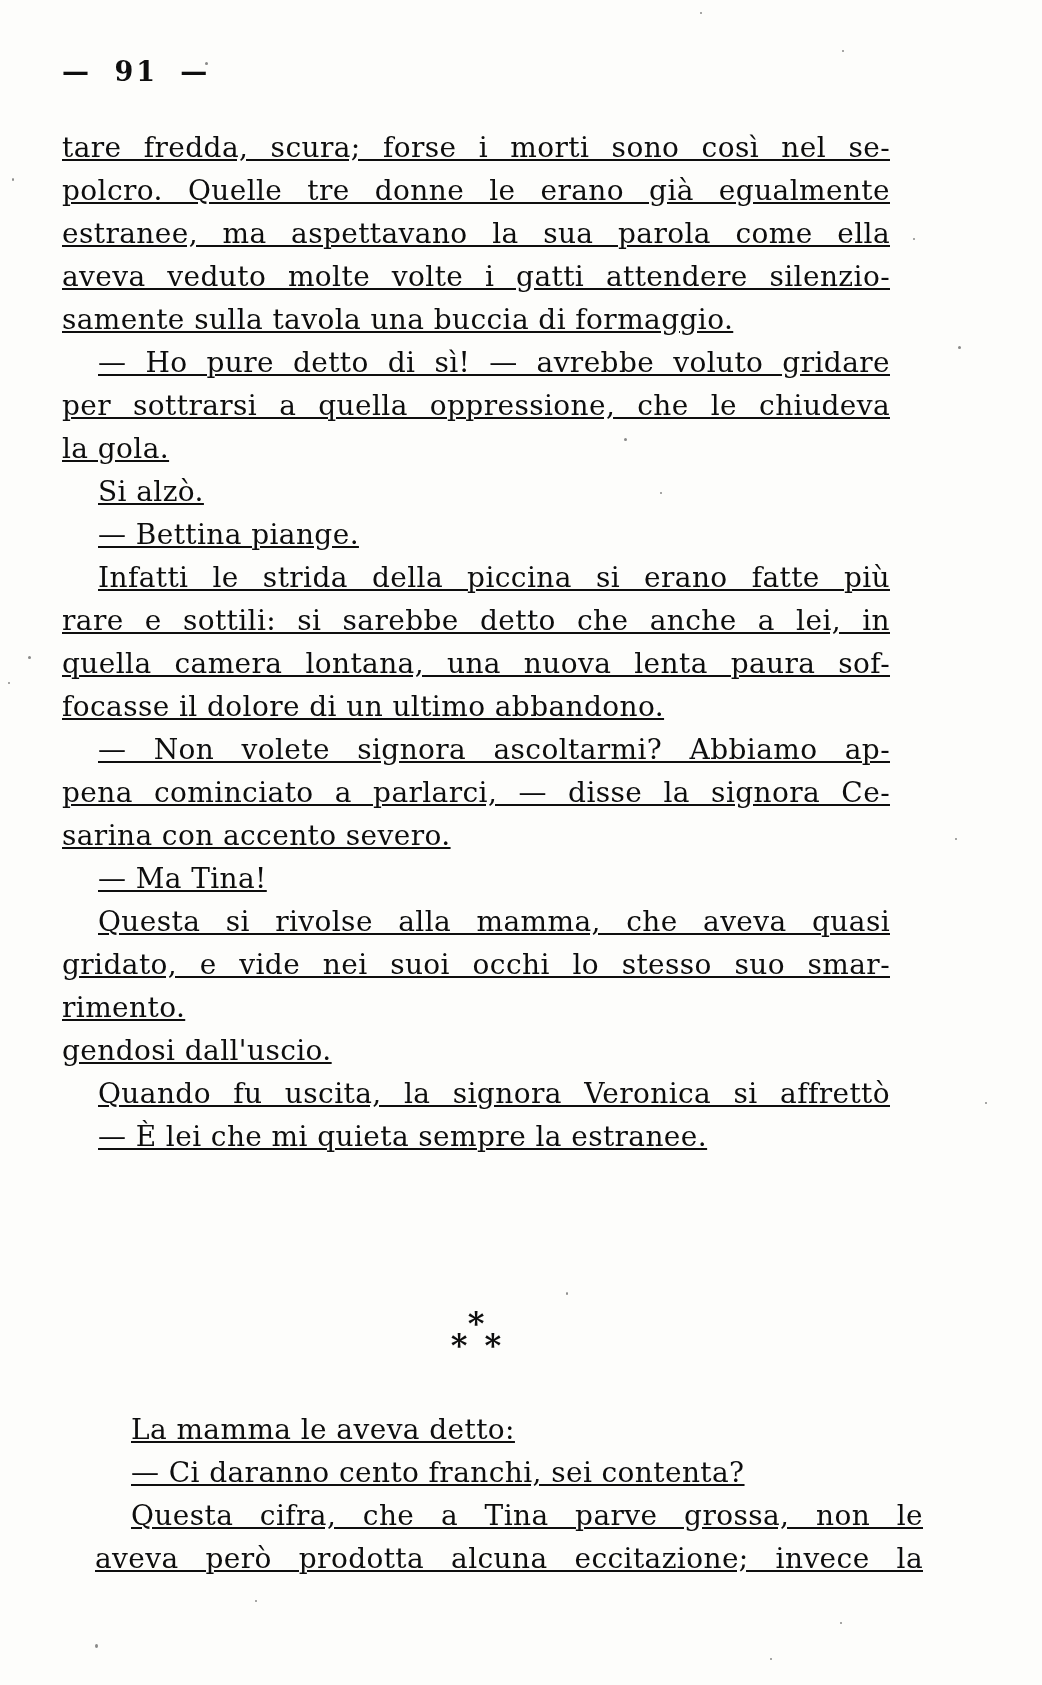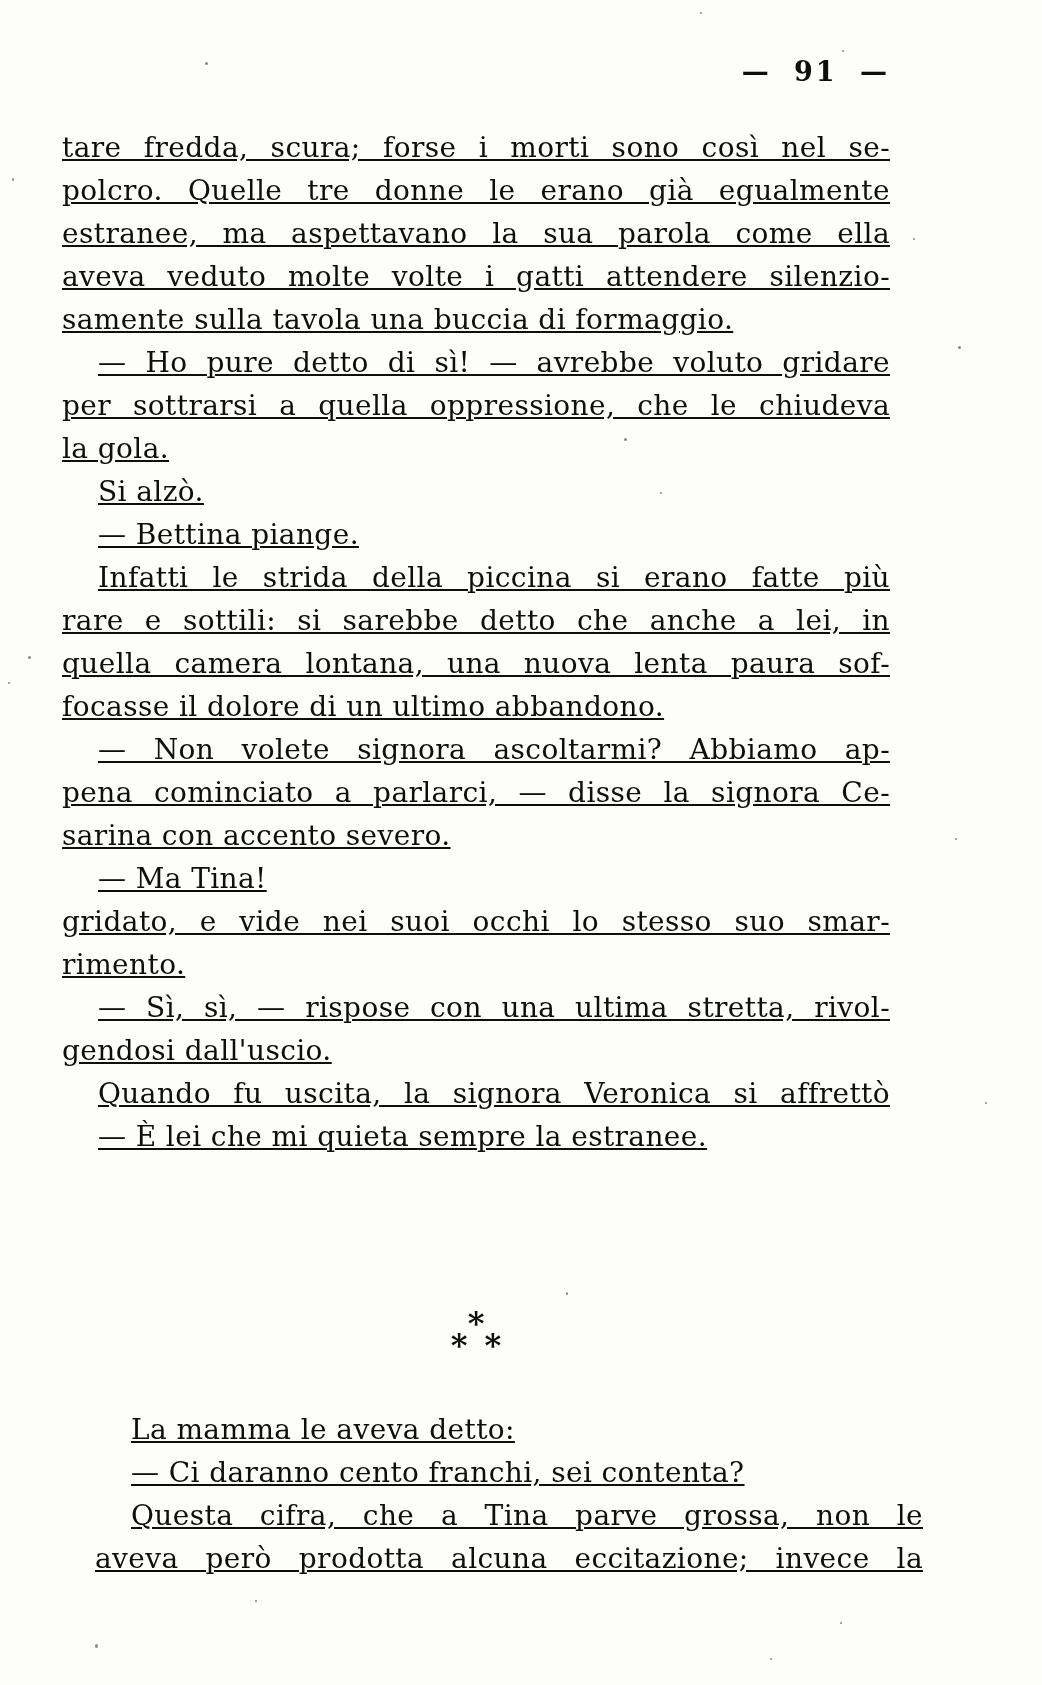--- a/index.html
+++ b/index.html
@@ -13,21 +13,21 @@
     background: #fdfdfb;
     overflow: hidden;
     font-family: "DejaVu Serif", serif;
     color: #0e0e0e;
   }
   .page-number {
     position: absolute;
     top: 56px;
     left: 62px;
     width: 828px;
-    text-align: right;
+    text-align: left;
     font-size: 27px;
     font-weight: 700;
     letter-spacing: 3px;
     word-spacing: 10px;
   }
   .text-block {
     position: absolute;
     left: 62px;
     width: 828px;
     font-size: 28px;
@@ -85,23 +85,23 @@
     <div class="line indent">Si alzò.</div>
     <div class="line indent">— Bettina piange.</div>
     <div class="line indent just">Infatti le strida della piccina si erano fatte più</div>
     <div class="line just">rare e sottili: si sarebbe detto che anche a lei, in</div>
     <div class="line just">quella camera lontana, una nuova lenta paura sof-</div>
     <div class="line">focasse il dolore di un ultimo abbandono.</div>
     <div class="line indent just">— Non volete signora ascoltarmi? Abbiamo ap-</div>
     <div class="line just">pena cominciato a parlarci, — disse la signora Ce-</div>
     <div class="line">sarina con accento severo.</div>
     <div class="line indent">— Ma Tina!</div>
+    <div class="line indent just">Questa si rivolse alla mamma, che aveva quasi</div>
     <div class="line just">gridato, e vide nei suoi occhi lo stesso suo smar-</div>
     <div class="line">rimento.</div>
-    <div class="line indent just">— Sì, sì, — rispose con una ultima stretta, rivol-</div>
     <div class="line">gendosi dall'uscio.</div>
     <div class="line indent just">Quando fu uscita, la signora Veronica si affrettò</div>
     <div class="line indent">— È lei che mi quieta sempre la estranee.</div>
   </div>
 
 <div class="separator">
   <div class="ast-row top">*</div>
   <div class="ast-row bottom">* *</div>
 </div>
 

